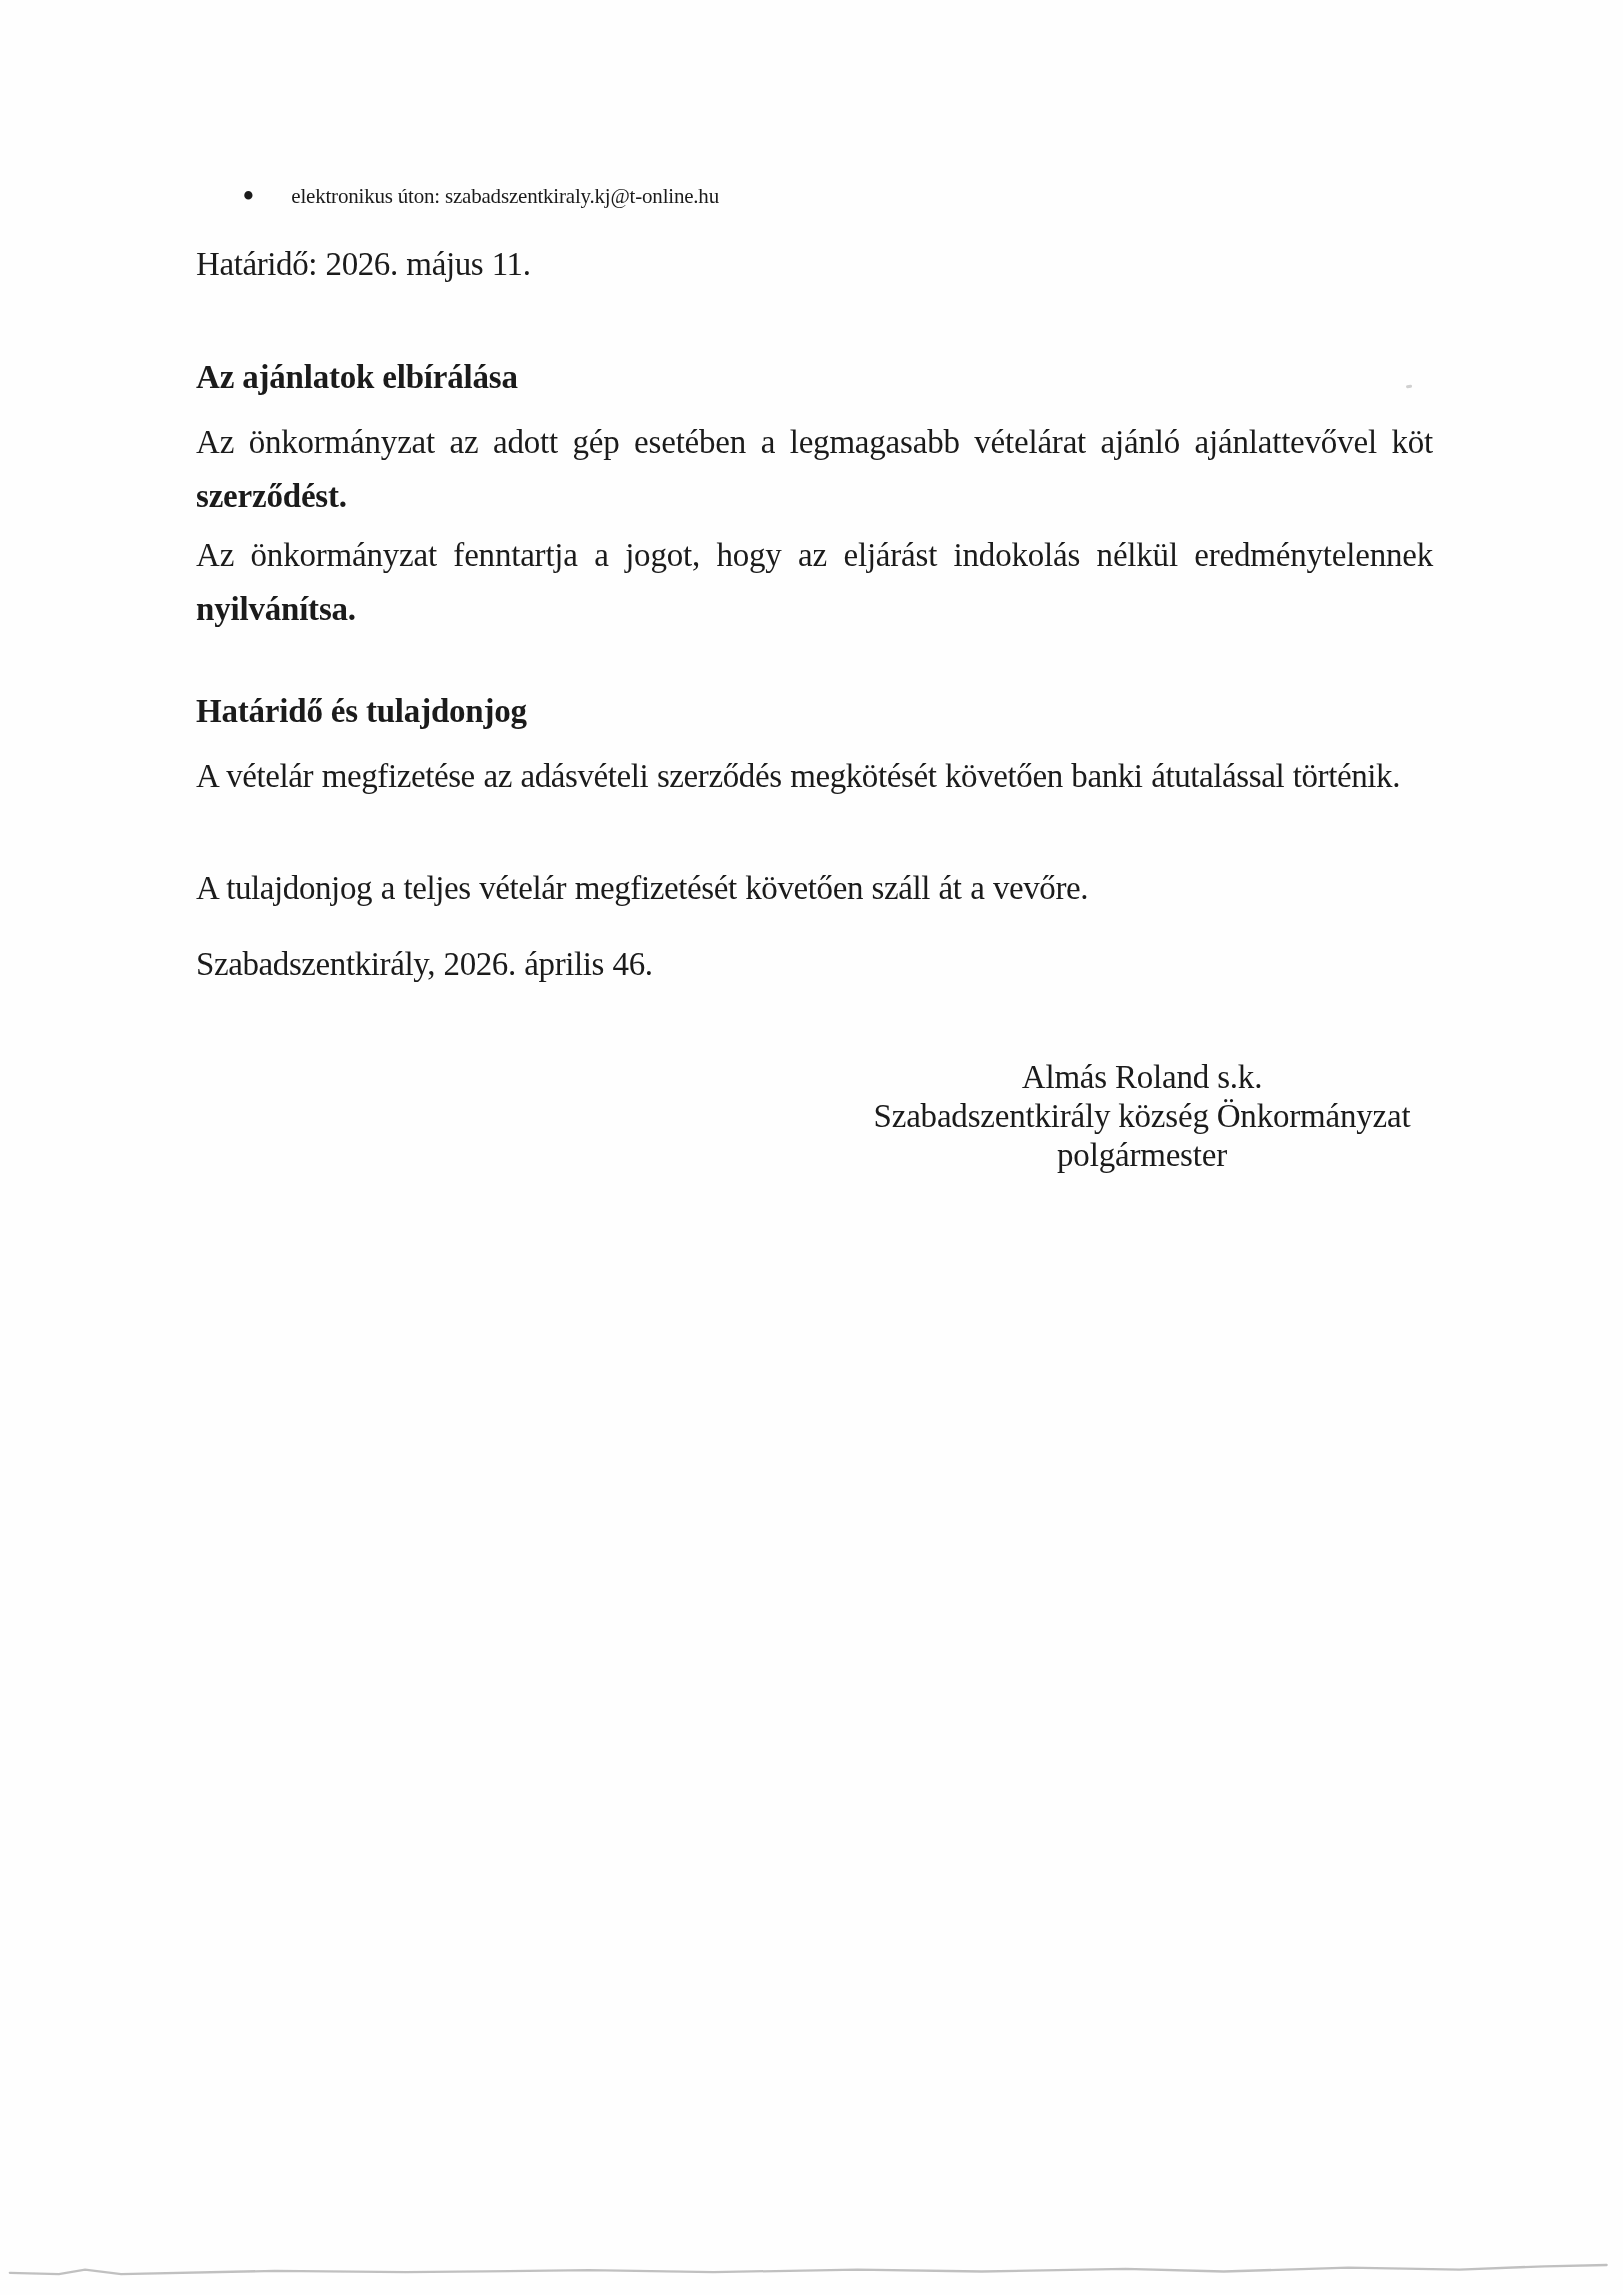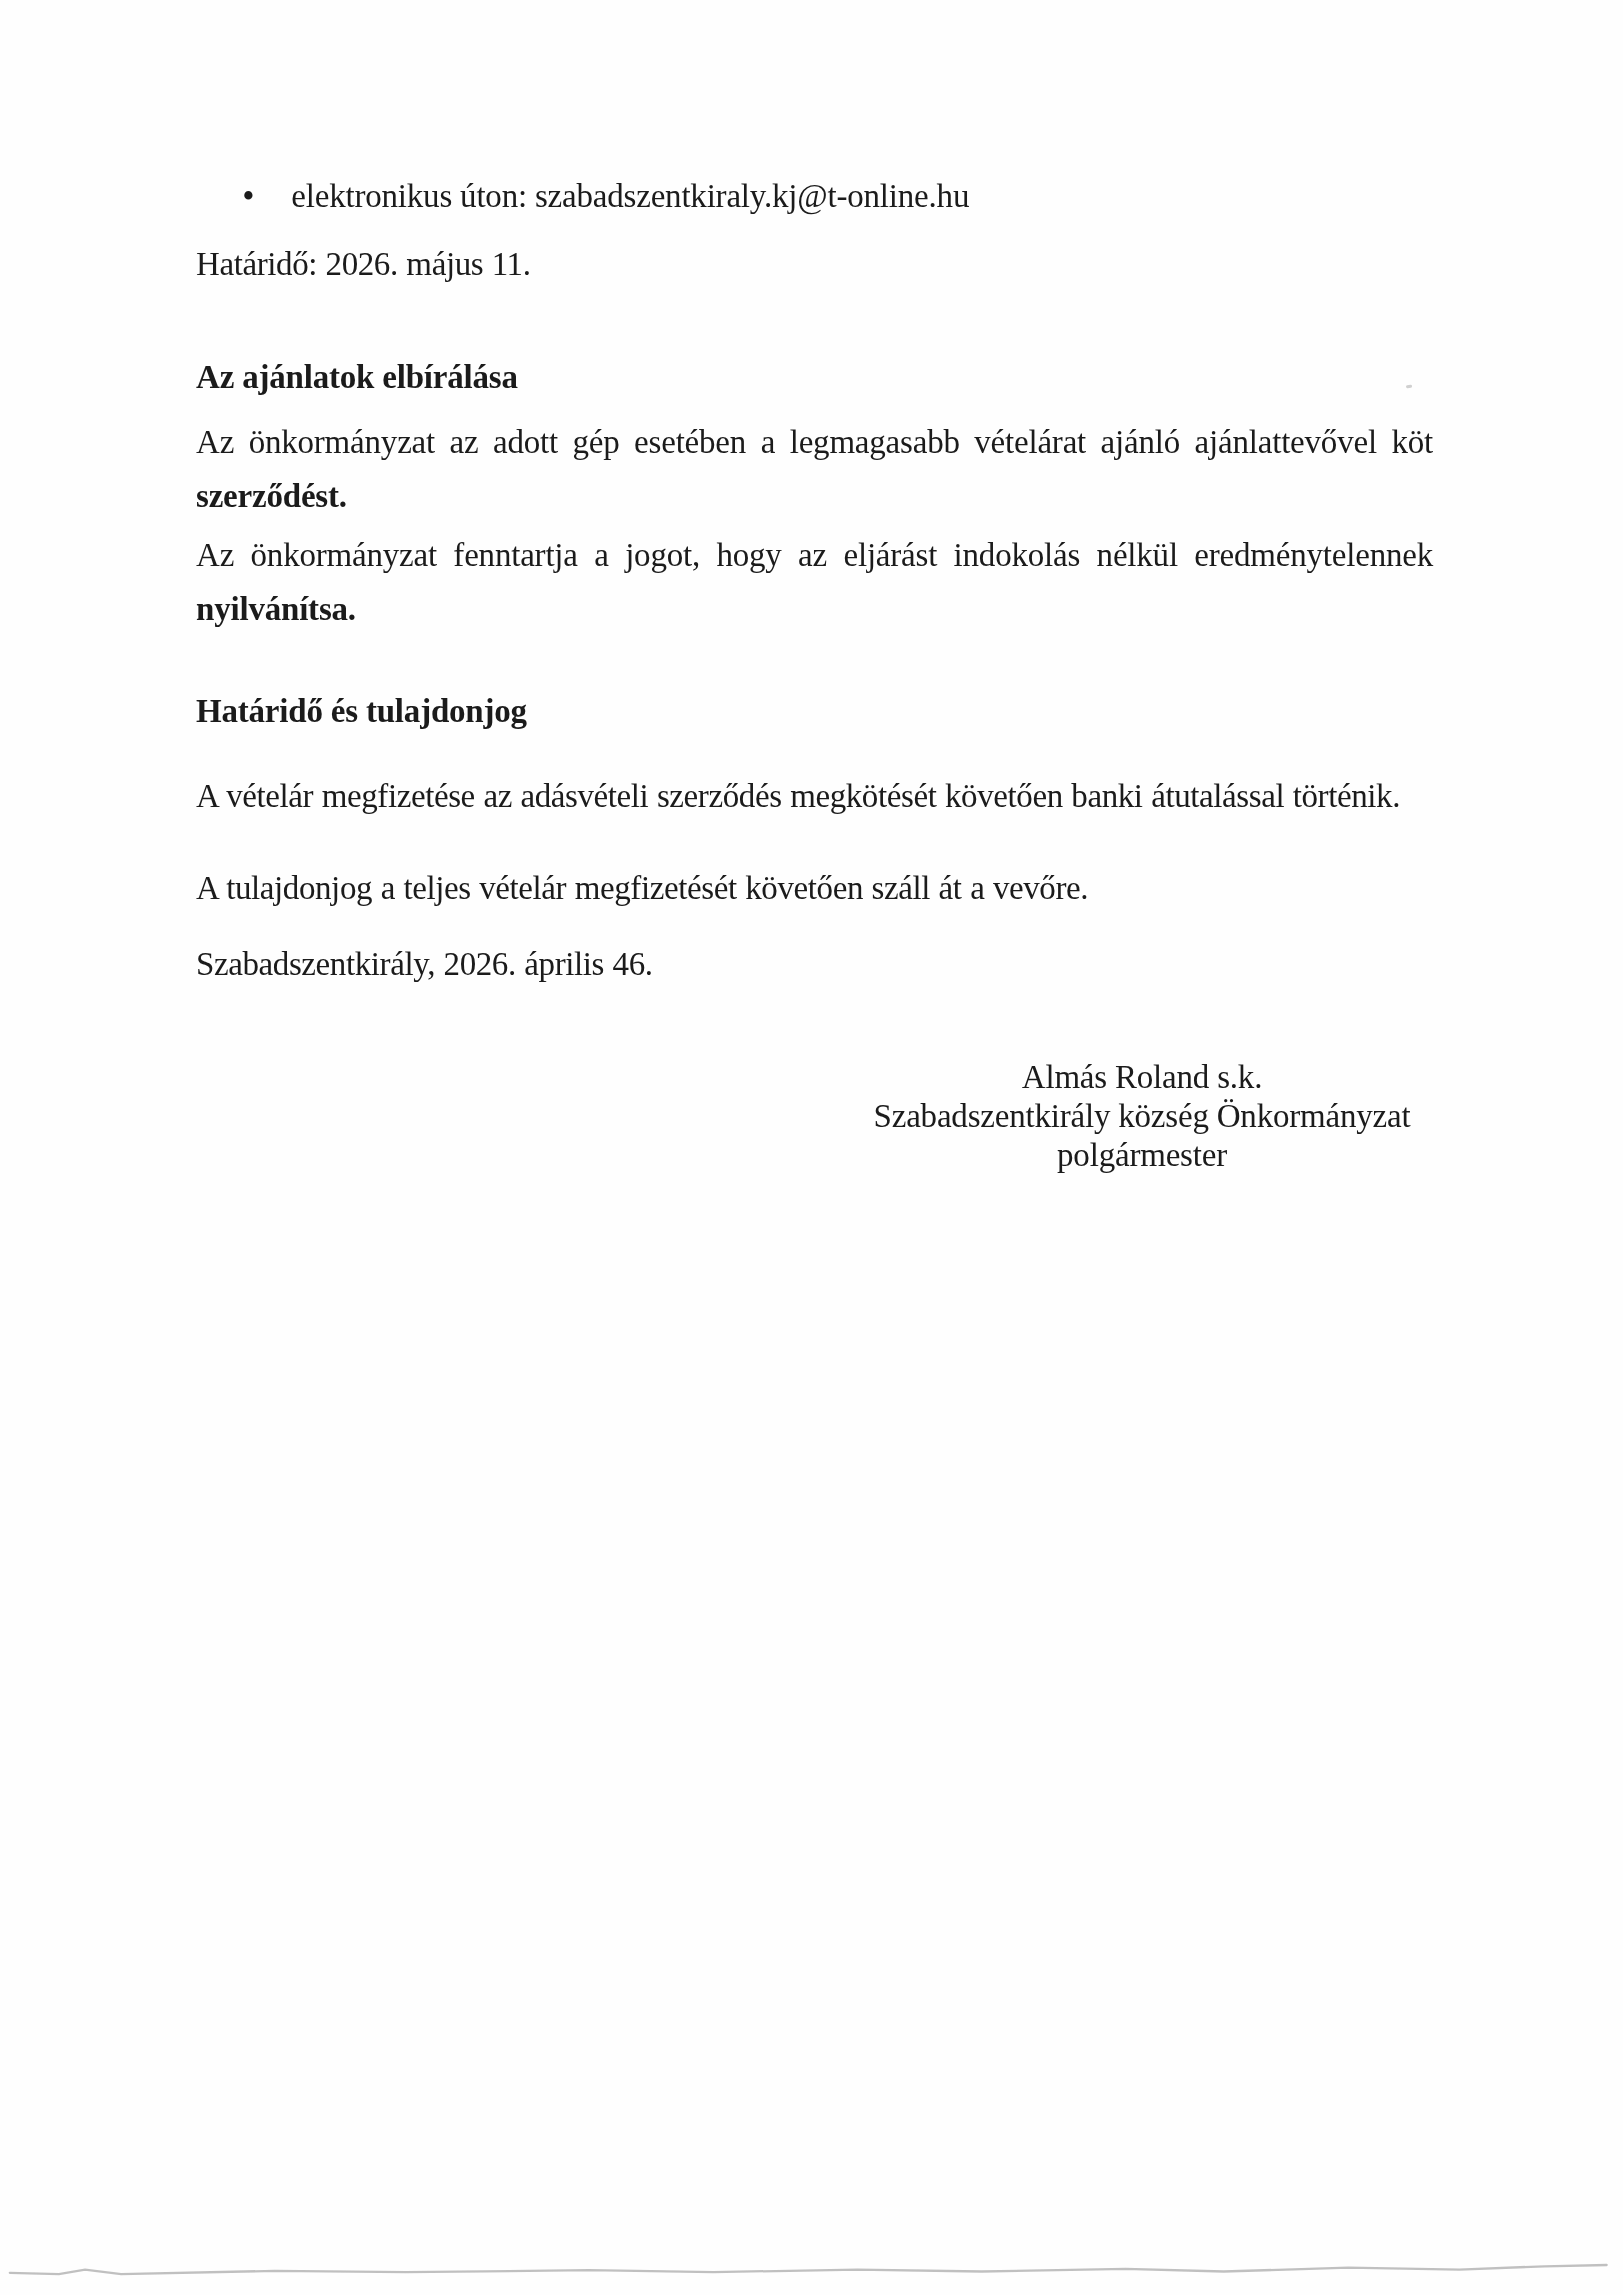--- a/index.html
+++ b/index.html
@@ -54,21 +54,21 @@
   }
   .bullet-glyph {
     font-size: 35px;
     line-height: 43px;
     width: 49px;
     flex: 0 0 49px;
     text-align: left;
     padding-left: 1.3px;
   }
   .bullet-text {
-    font-size: 33px;
+    font-size: 21px;
     line-height: 43px;
     letter-spacing: -0.2px;
     white-space: nowrap;
   }
   .signature-block {
     left: 795px;
     width: 694px;
     text-align: center;
     font-size: 33px;
     line-height: 39px;
@@ -109,21 +109,21 @@
     <div class="line-plain">szerződést.</div>
   </div>
 
   <div class="abs body-text para" style="top:528px;">
     <div class="line-justified">Az önkormányzat fenntartja a jogot, hogy az eljárást indokolás nélkül eredménytelennek</div>
     <div class="line-plain">nyilvánítsa.</div>
   </div>
 
   <div class="abs heading" style="left:196px; top:693px;">Határidő és tulajdonjog</div>
 
-  <div class="abs body-text single-line" style="left:196px; top:769px;">A vételár megfizetése az adásvételi szerződés megkötését követően banki átutalással történik.</div>
+  <div class="abs body-text single-line" style="left:196px; top:749px;">A vételár megfizetése az adásvételi szerződés megkötését követően banki átutalással történik.</div>
 
   <div class="abs body-text single-line" style="left:196px; top:861px;">A tulajdonjog a teljes vételár megfizetését követően száll át a vevőre.</div>
 
   <div class="abs body-text single-line" style="left:196px; top:937px;">Szabadszentkirály, 2026. április 46.</div>
 
   <div class="abs signature-block" style="top:1058px;">
     <div>Almás Roland s.k.</div>
     <div>Szabadszentkirály község Önkormányzat</div>
     <div>polgármester</div>
   </div>

